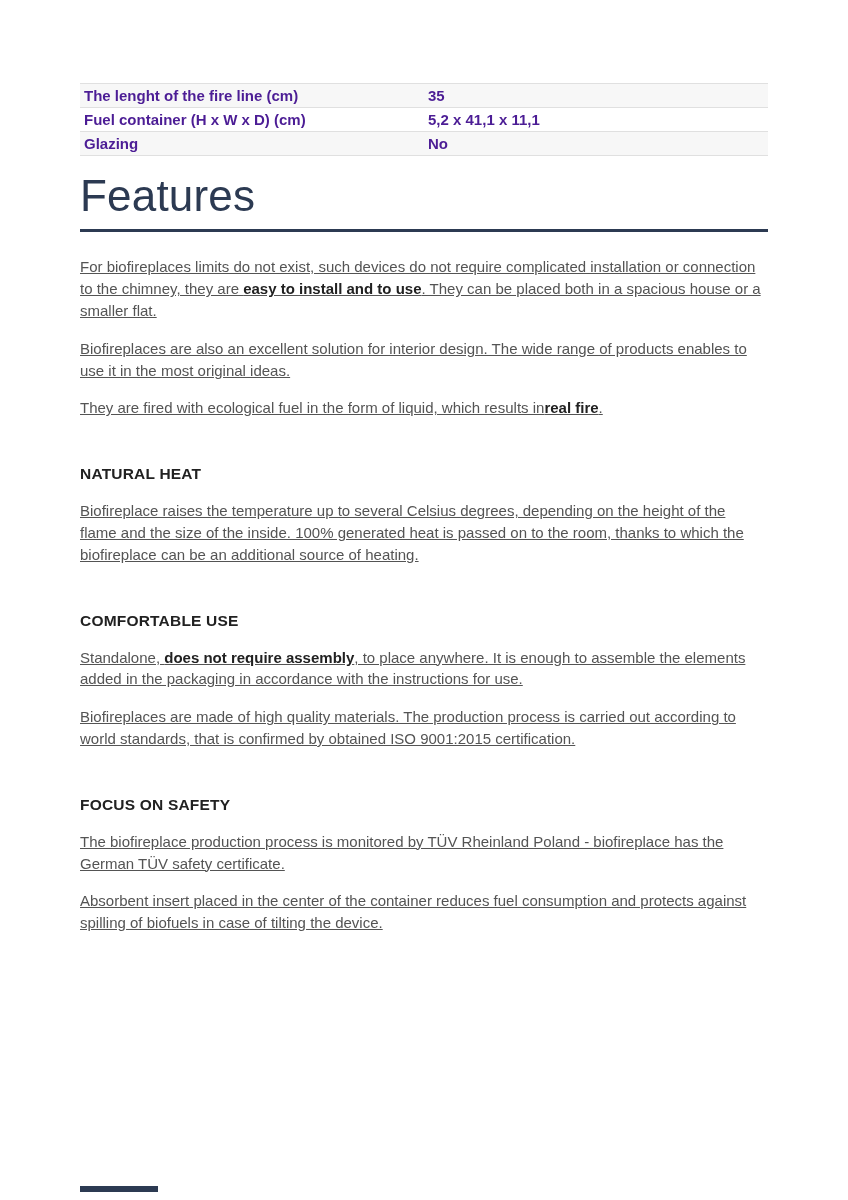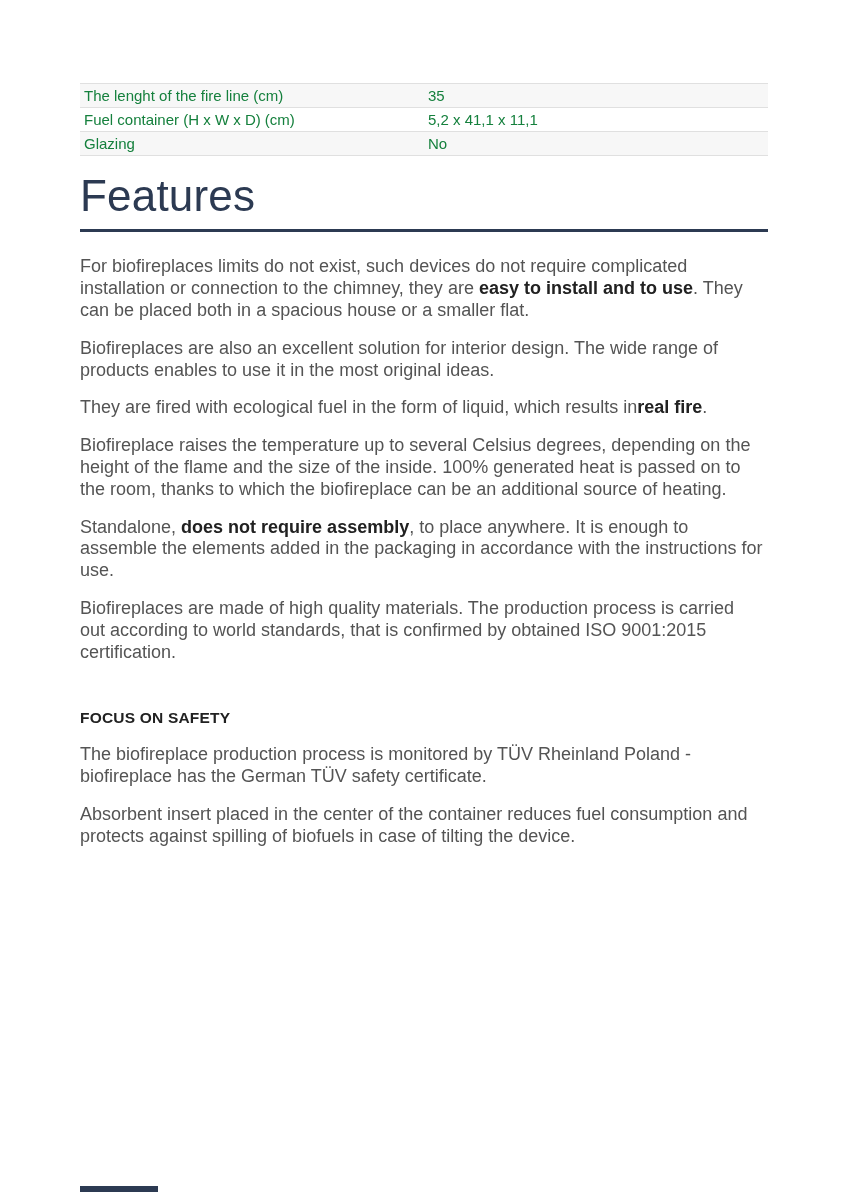--- a/index.html
+++ b/index.html
@@ -17,22 +17,23 @@
     padding: 83px 80px 0 80px;
     position: relative;
     overflow: hidden;
   }
 
   
   table.spec-table {
     width: 100%;
     border-collapse: collapse;
     font-size: 15px;
-    color: #15803d;
+    color: #4c1d95;
     border-top: 1px solid var(--table-border, #e0e0e0);
+    font-weight: bold;
   }
   table.spec-table tr { border-bottom: 1px solid var(--table-border, #e0e0e0); }
   table.spec-table tr:nth-child(odd) { background: var(--table-row-alt-bg, #f7f7f7); }
   table.spec-table td { padding: 3px 4px; height: 23px; }
   table.spec-table td.label { width: 50%; text-align: left; }
   table.spec-table td.value { width: 50%; }
 
   
   h1.features-title {
     font-size: 44px;
@@ -43,24 +44,25 @@
     letter-spacing: 0.2px;
   }
   .title-rule {
     height: 3px;
     background: var(--accent, #2c3a52);
     margin: 9px 0 24px 0;
   }
 
   
   p.body-para {
-    font-size: 18px;
+    font-size: 15px;
     line-height: 21.8px;
     margin: 0 0 16px 0;
     max-width: 684px;
+    text-decoration: underline;
   }
   p.body-para b { color: var(--heading-text, #212121); font-weight: 700; }
 
   h3.section-heading {
     font-size: 15.5px;
     font-weight: 700;
     color: var(--heading-text, #212121);
     letter-spacing: 0.2px;
     margin: 46px 0 17px 0;
     text-transform: none;
@@ -102,25 +104,27 @@
   <div class="title-rule"></div>
 
   <div id="features-intro">
       <p class="body-para"><span>For biofireplaces limits do not exist, such devices do not require complicated installation or connection to the chimney, they are </span><b>easy to install and to use</b><span>. They can be placed both in a spacious house or a smaller flat.</span></p>
       <p class="body-para"><span>Biofireplaces are also an excellent solution for interior design. The wide range of products enables to use it in the most original ideas.</span></p>
       <p class="body-para"><span>They are fired with ecological fuel in the form of liquid, which results in</span><b>real fire</b><span>.</span></p>
     </div>
 
   <div id="feature-sections">
       <section>
+    <h3 class="section-heading">NATURAL HEAT</h3>
     <div class="sec-paras">
           <p class="body-para"><span>Biofireplace raises the temperature up to several Celsius degrees, depending on the height of the flame and the size of the inside. 100% generated heat is passed on to the room, thanks to which the biofireplace can be an additional source of heating.</span></p>
         </div>
   </section>
       <section>
+    <h3 class="section-heading">COMFORTABLE USE</h3>
     <div class="sec-paras">
           <p class="body-para"><span>Standalone, </span><b>does not require assembly</b><span>, to place anywhere. It is enough to assemble the elements added in the packaging in accordance with the instructions for use.</span></p>
         </div>
   </section>
       <section>
     <div class="sec-paras">
           <p class="body-para"><span>Biofireplaces are made of high quality materials. The production process is carried out according to world standards, that is confirmed by obtained ISO 9001:2015 certification.</span></p>
         </div>
   </section>
       <section>

